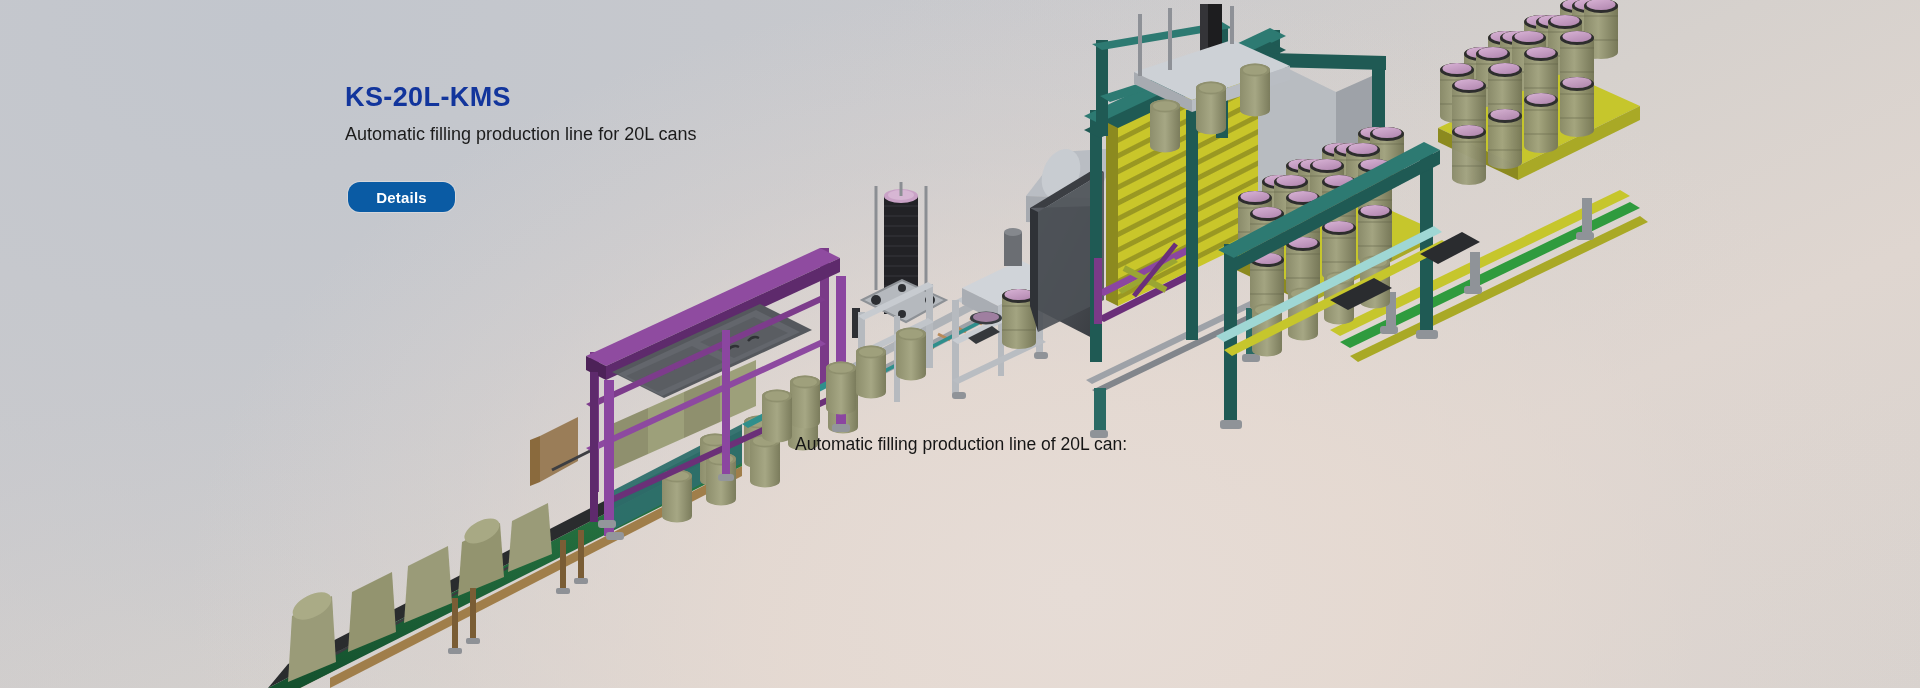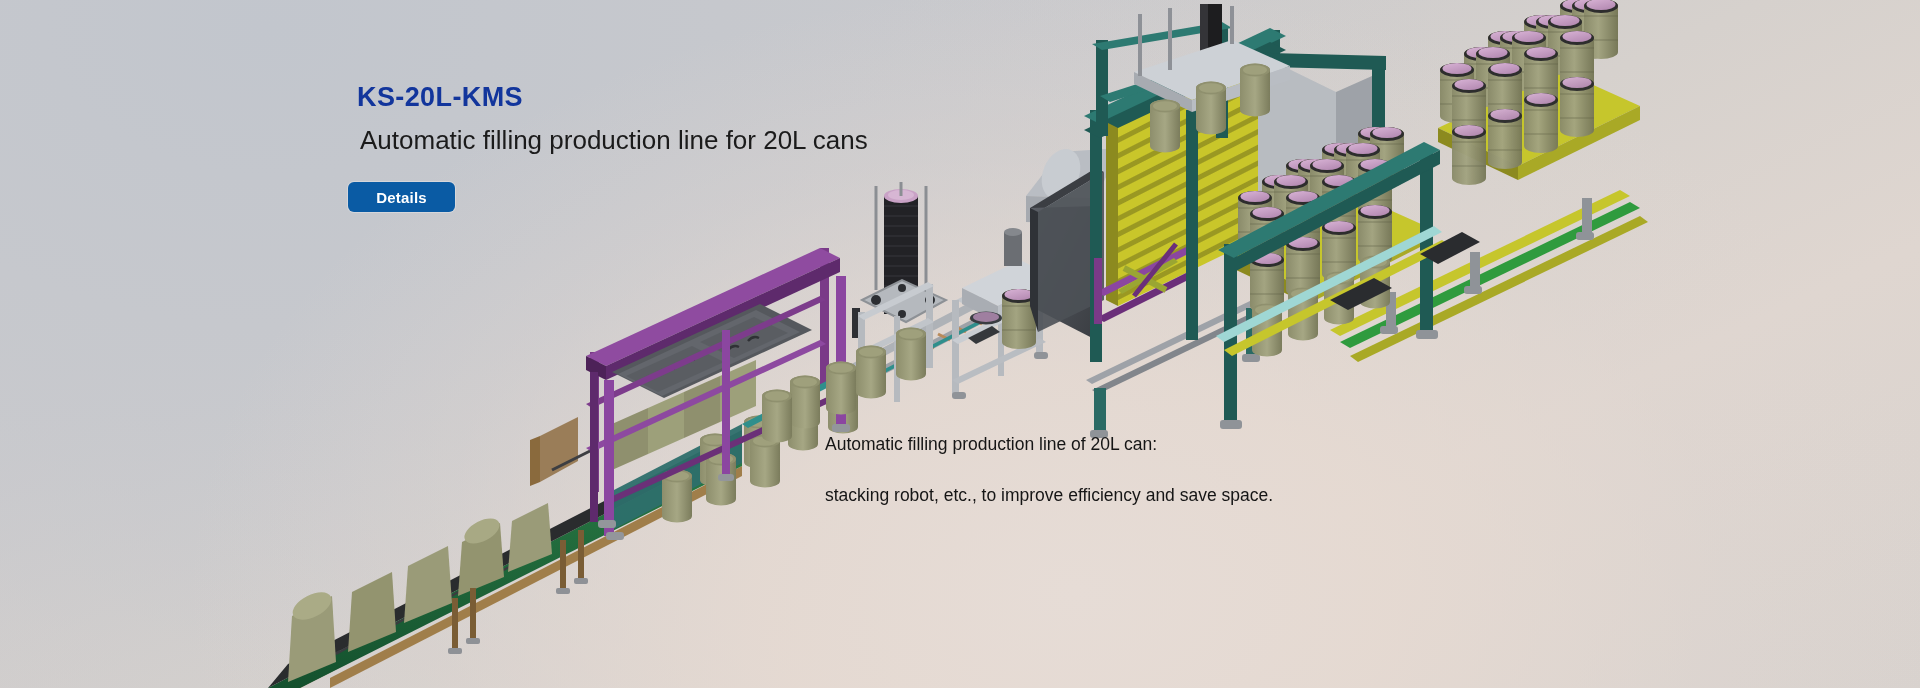--- a/index.html
+++ b/index.html
@@ -14,40 +14,40 @@
     background:
       radial-gradient(1200px 820px at 56% 86%, #e6dcd6 0%, rgba(230,218,210,0.85) 26%, rgba(223,214,209,0.35) 54%, rgba(214,210,211,0) 74%),
       radial-gradient(1500px 1000px at 14% 4%, #c2c6cd 0%, #c6c8cd 30%, rgba(205,204,206,0.35) 62%, rgba(210,206,205,0) 80%),
       linear-gradient(155deg,#c0c4cb 0%,#c9c9cc 26%,#d6d1cd 52%,#dfd6d0 72%,#d8d2ce 100%);
   }
 
   
   .headline{position:absolute;left:345px;top:84px;}
   .model-title{
     font-size:27px;font-weight:bold;color:#12359c;letter-spacing:0.4px;
-    margin:0 0 14px 12px;line-height:1;
+    margin:0 0 14px 0;line-height:1;
   }
   .model-sub{
-    font-size:26px;color:#1b1b1b;margin:15px;line-height:1.1;white-space:nowrap;text-align:right;
+    font-size:18px;color:#1b1b1b;margin:0;line-height:1.1;white-space:nowrap;text-align:right;
   }
   .details-btn{
     position:absolute;left:348px;top:182px;
     width:107px;height:30px;
-    background:#0a5ba4;border:0;border-radius:6px;
+    background:#0a5ba4;border:0;border-radius:12px;
     color:#ffffff;font-size:15px;font-weight:bold;
     font-family:"Liberation Sans","DejaVu Sans",sans-serif;
     letter-spacing:0.2px;cursor:pointer;
     display:flex;align-items:center;justify-content:center;
     box-shadow:0 0 0 1px rgba(255,255,255,0.28);
   }
   .desc{
     position:absolute;left:795px;top:406px;
     font-size:17.5px;line-height:25.5px;color:#151515;white-space:pre-line;
   }
-  .desc div{white-space:nowrap;margin-left:30px;}
+  .desc div{white-space:nowrap;}
 
   
   #machine-illustration{
     position:absolute;left:0;top:0;width:1920px;height:688px;
     pointer-events:none;
   }
 </style>
 </head>
 <body>
 
@@ -514,16 +514,15 @@
 
   <div class="headline">
     <div class="model-title">KS-20L-KMS</div>
     <div class="model-sub">Automatic filling production line for 20L cans</div>
   </div>
 
   <button class="details-btn">Details</button>
 
   <div class="desc">
     <div>Automatic filling production line of 20L can:</div>
-    <div>stacking robot, etc., to improve efficiency and save space.</div>
   </div>
 
 </div>
 
 </body></html>

